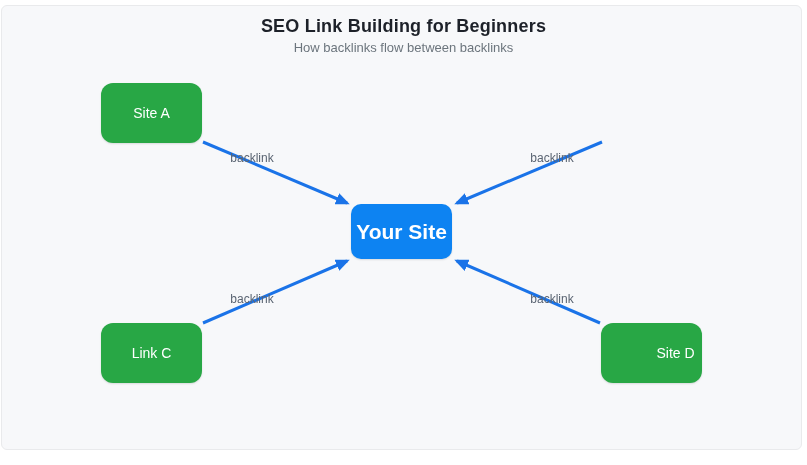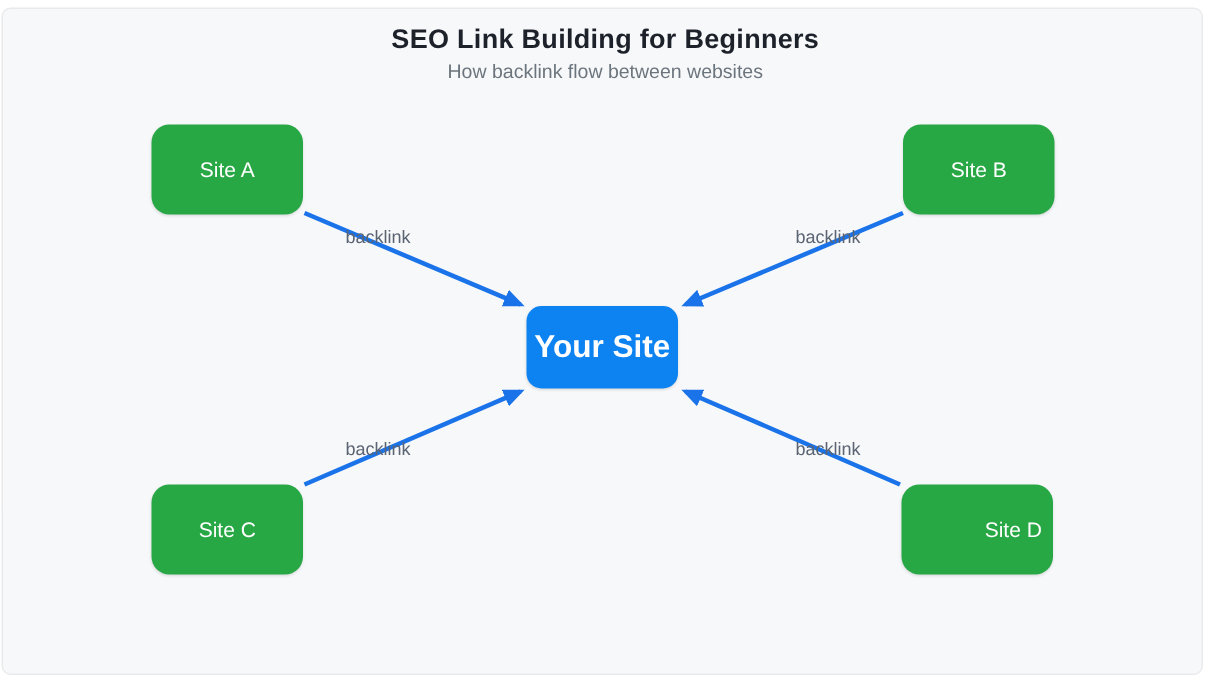--- a/index.html
+++ b/index.html
@@ -76,46 +76,43 @@
     text-anchor: middle;
   }
 </style>
 </head>
 <body>
 
 <div class="stage">
   <div class="canvas"></div>
 
   <div class="title">SEO Link Building for Beginners</div>
-  <div class="subtitle">How backlink flow between websites</div>
+  <div class="subtitle">How backlinks flow between backlinks</div>
 
   <svg class="edges" viewBox="0 0 807 465">
     <defs>
       <marker id="arrowhead" markerUnits="userSpaceOnUse" markerWidth="14" markerHeight="12" refX="11" refY="6" orient="auto">
         <polygon points="0 0, 14 6, 0 12" fill="#1a73e8"></polygon>
       </marker>
     </defs>
     <line x1="203" y1="142" x2="347" y2="203" marker-end="url(#arrowhead)"></line>
     <line x1="602" y1="142" x2="457" y2="203" marker-end="url(#arrowhead)"></line>
     <line x1="203" y1="323" x2="347" y2="261" marker-end="url(#arrowhead)"></line>
     <line x1="600" y1="323" x2="457" y2="261" marker-end="url(#arrowhead)"></line>
     <text x="252" y="162">backlink</text>
     <text x="552" y="162">backlink</text>
     <text x="252" y="303">backlink</text>
     <text x="552" y="303">backlink</text>
   </svg>
 
   <div class="node green" id="site-a">
     <span>Site A</span>
   </div>
-  <div class="node green" id="site-b">
-    <span>Site B</span>
-  </div>
   <div class="node green" id="site-c">
-    <span>Site C</span>
+    <span>Link C</span>
   </div>
   <div class="node green" id="site-d">
     <span>Site D</span>
   </div>
   <div class="node blue" id="your-site">
     <span>Your Site</span>
   </div>
 </div>
 
 </body></html>

